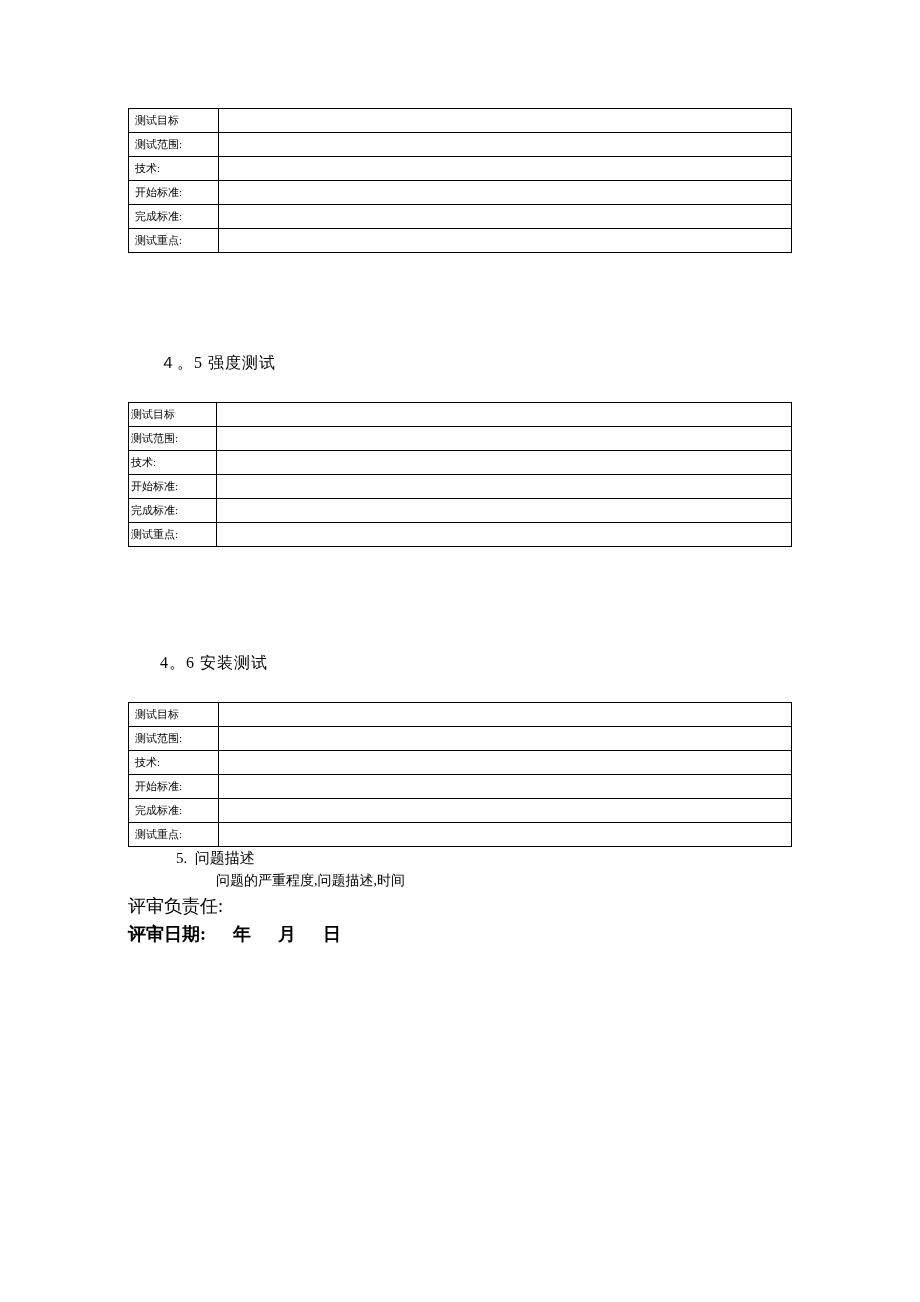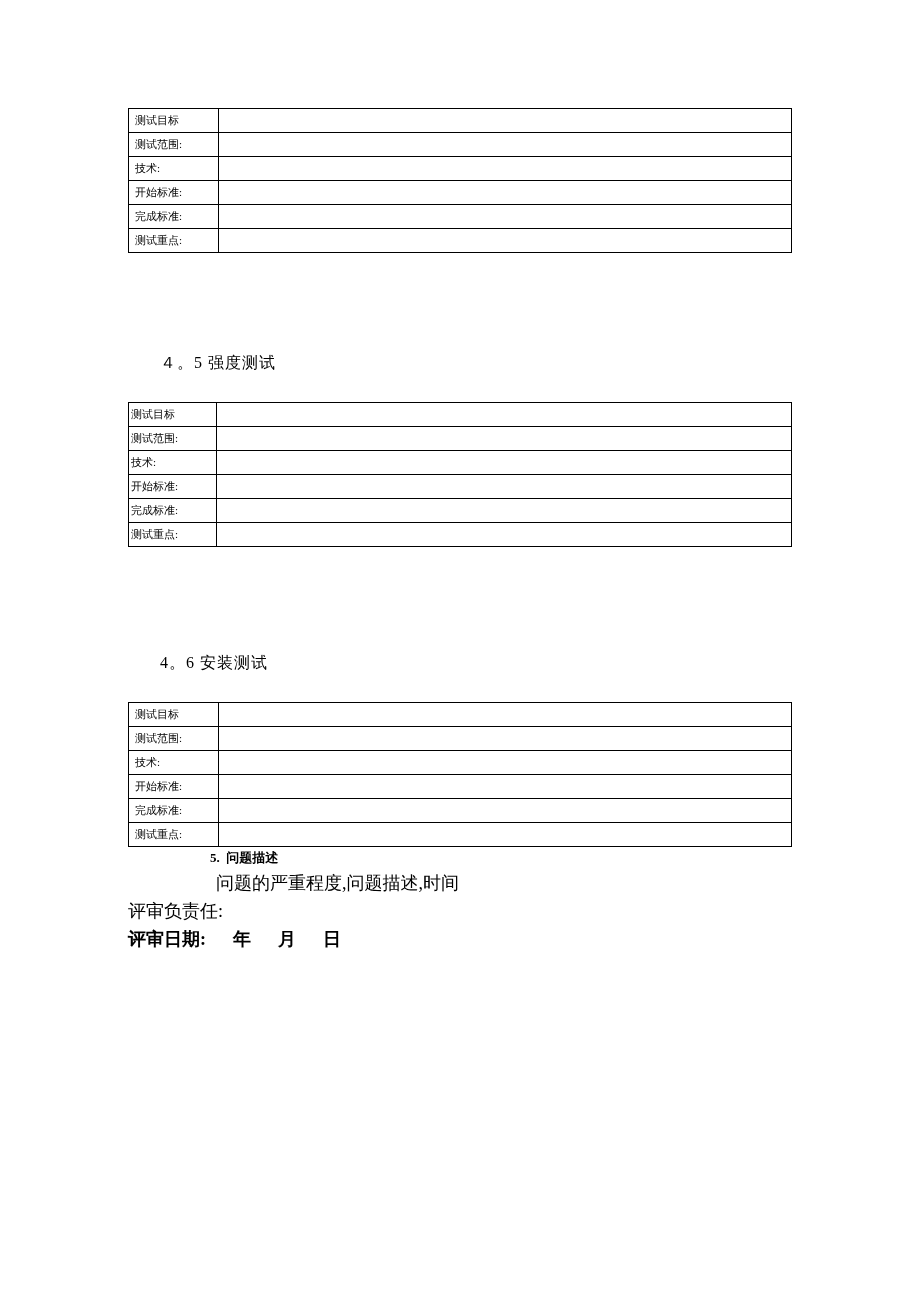--- a/index.html
+++ b/index.html
@@ -46,28 +46,27 @@
       margin-top: 100px;
     }
     .section-heading-tight {
       margin-top: 106px;
       margin-bottom: 28px;
     }
     .problem-section {
       margin-top: 2px;
     }
     .problem-num {
-      margin-left: 82px;
-      font-size: 13px;
-      font-weight: bold;
+      margin-left: 48px;
+      font-size: 15px;
     }
     .problem-desc {
       margin-left: 88px;
       margin-top: 4px;
-      font-size: 18px;
+      font-size: 14px;
     }
     .review-line {
       margin-top: 4px;
       font-size: 18px;
       margin-left: 0;
     }
     .date-spaced {
       letter-spacing: 0;
       font-weight: bold;
     }

